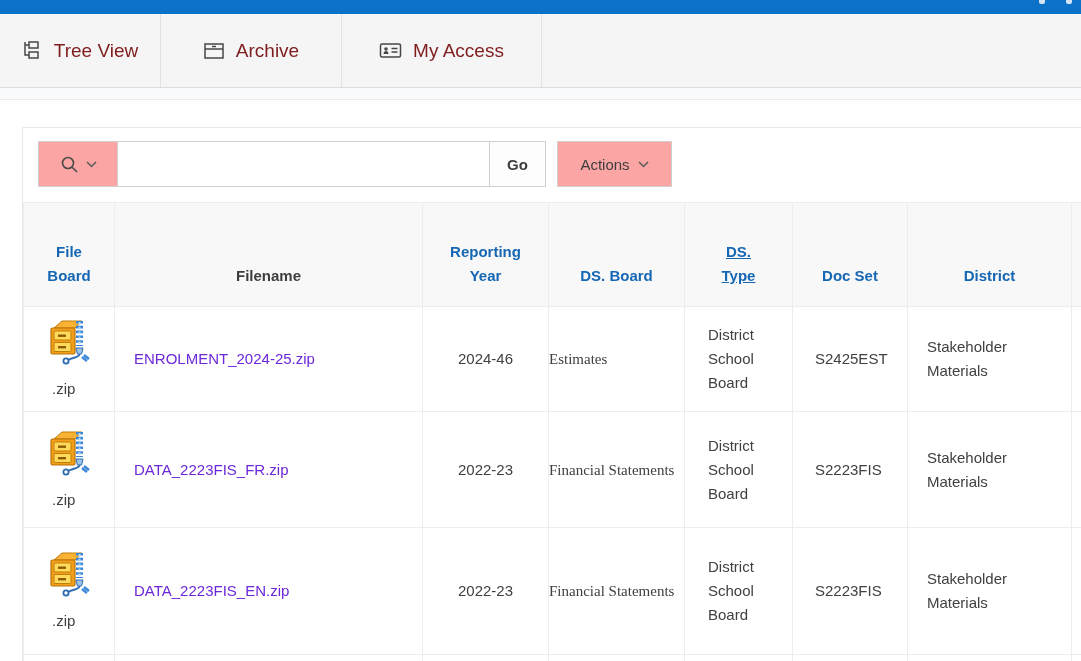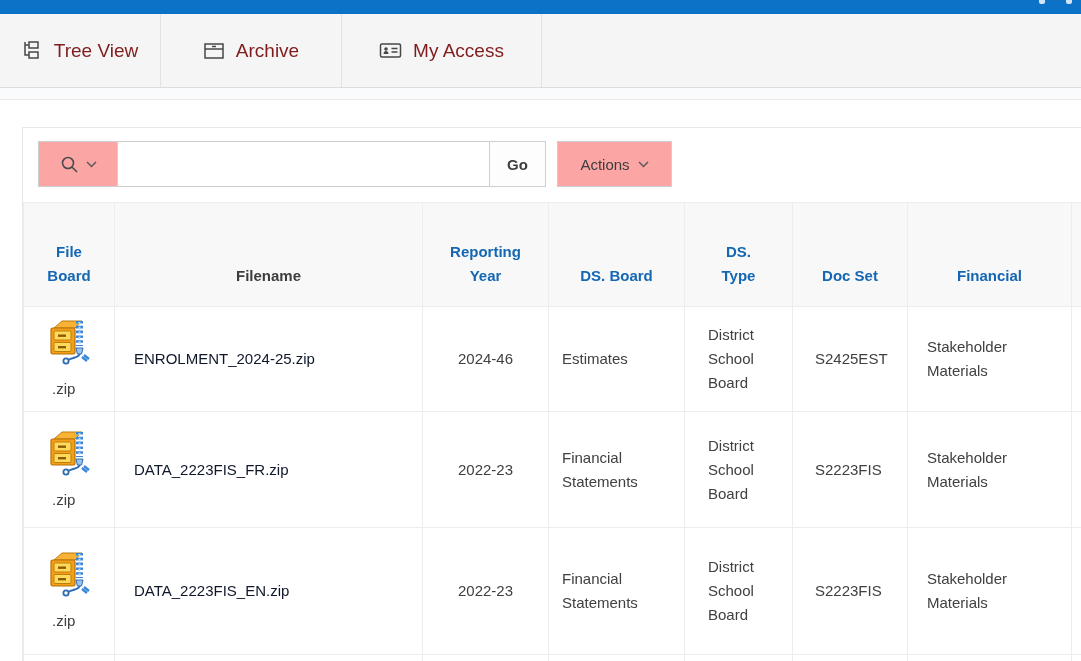--- a/index.html
+++ b/index.html
@@ -73,34 +73,34 @@
   .report th, .report td { border: 1px solid #ededed; overflow: hidden; }
   .report thead th {
     background: #f8f8f8; font-size: 15px; font-weight: bold; color: #1567b3;
     text-align: center; vertical-align: bottom; padding-bottom: 18px; cursor: pointer;
   }
   .report thead tr { height: 104px; }
   .report thead th .th-label { display: inline-block; line-height: 24px; }
   .th-dark { color: #3d3d3d !important; }
   .w-narrow .th-label { max-width: 64px; }
   .w-reporting .th-label { max-width: 80px; }
-  .w-dstype .th-label { max-width: 46px; }
+  .w-dstype .th-label { max-width: 46px; text-decoration: underline; }
   .report tbody td { font-size: 15px; color: #404040; line-height: 24px; vertical-align: middle; background: #fff; }
   .report tbody tr.r1 { height: 105px; }
   .report tbody tr.r2 { height: 116px; }
   .report tbody tr.r3 { height: 127px; }
   .report tbody tr.partial { height: 60px; }
   .cell-center { text-align: center; }
   .cell-filetype { text-align: center; }
   .cell-filename { padding-left: 19px; }
-  .cell-dscycle { padding-left: 13px; padding-right: 8px; }
+  .cell-dscycle { padding-right: 8px; font-family: Liberation Serif, serif; }
   .cell-dstype { padding-left: 23px; padding-right: 14px; }
   .cell-docset { padding-left: 22px; }
   .cell-recipient { padding-left: 19px; padding-right: 34px; }
-  .filelink { color: #0f172a; text-decoration: none; cursor: pointer; }
+  .filelink { color: #6d28d9; text-decoration: none; cursor: pointer; }
   .zipwrap { display: inline-block; text-align: center; }
   .zipwrap .ziplabel { display: block; margin-top: 12px; text-align: left; padding-left: 6px; }
   .zipicon { display: block; width: 46px; height: 48px; margin: 0 auto; }
   .ticon svg, .chev, .mag { display: block; }
 </style>
 </head>
 <body>
 
 <div class="topbar">
   <span class="sliver s1"></span>
@@ -179,21 +179,21 @@
         <col style="width:72px">
     </colgroup>
     <thead>
       <tr>
         <th class="w-narrow"><span class="th-label">File Board</span></th>
         <th><span class="th-label th-dark">Filename</span></th>
         <th class="w-reporting"><span class="th-label">Reporting Year</span></th>
         <th><span class="th-label">DS. Board</span></th>
         <th class="w-dstype"><span class="th-label">DS. Type</span></th>
         <th><span class="th-label">Doc Set</span></th>
-        <th><span class="th-label">Financial</span></th>
+        <th><span class="th-label">District</span></th>
         <th></th>
       </tr>
     </thead>
     <tbody id="report-body">
   <tr class="r1">
     <td class="cell-filetype">
       <span class="zipwrap">
         <svg class="zipicon" viewBox="0 0 46 48">
           <path d="M8 11 L16 4 L36 4 L29 11 Z" fill="#f9b233" stroke="#c07c0e" stroke-width="1"></path>
           <rect x="5" y="11" width="24" height="26" rx="1.5" fill="#f59f18" stroke="#b5720a" stroke-width="1.2"></rect>

